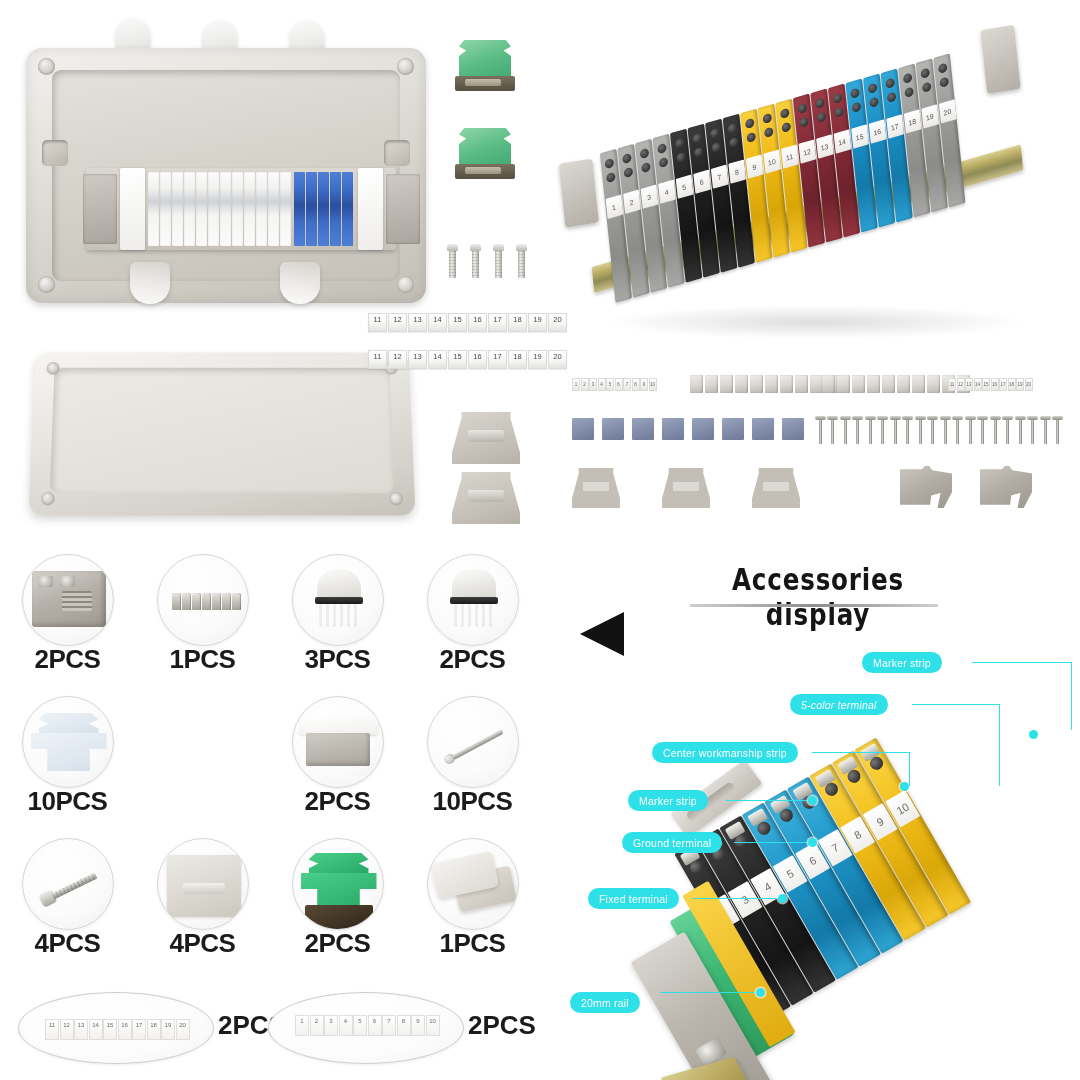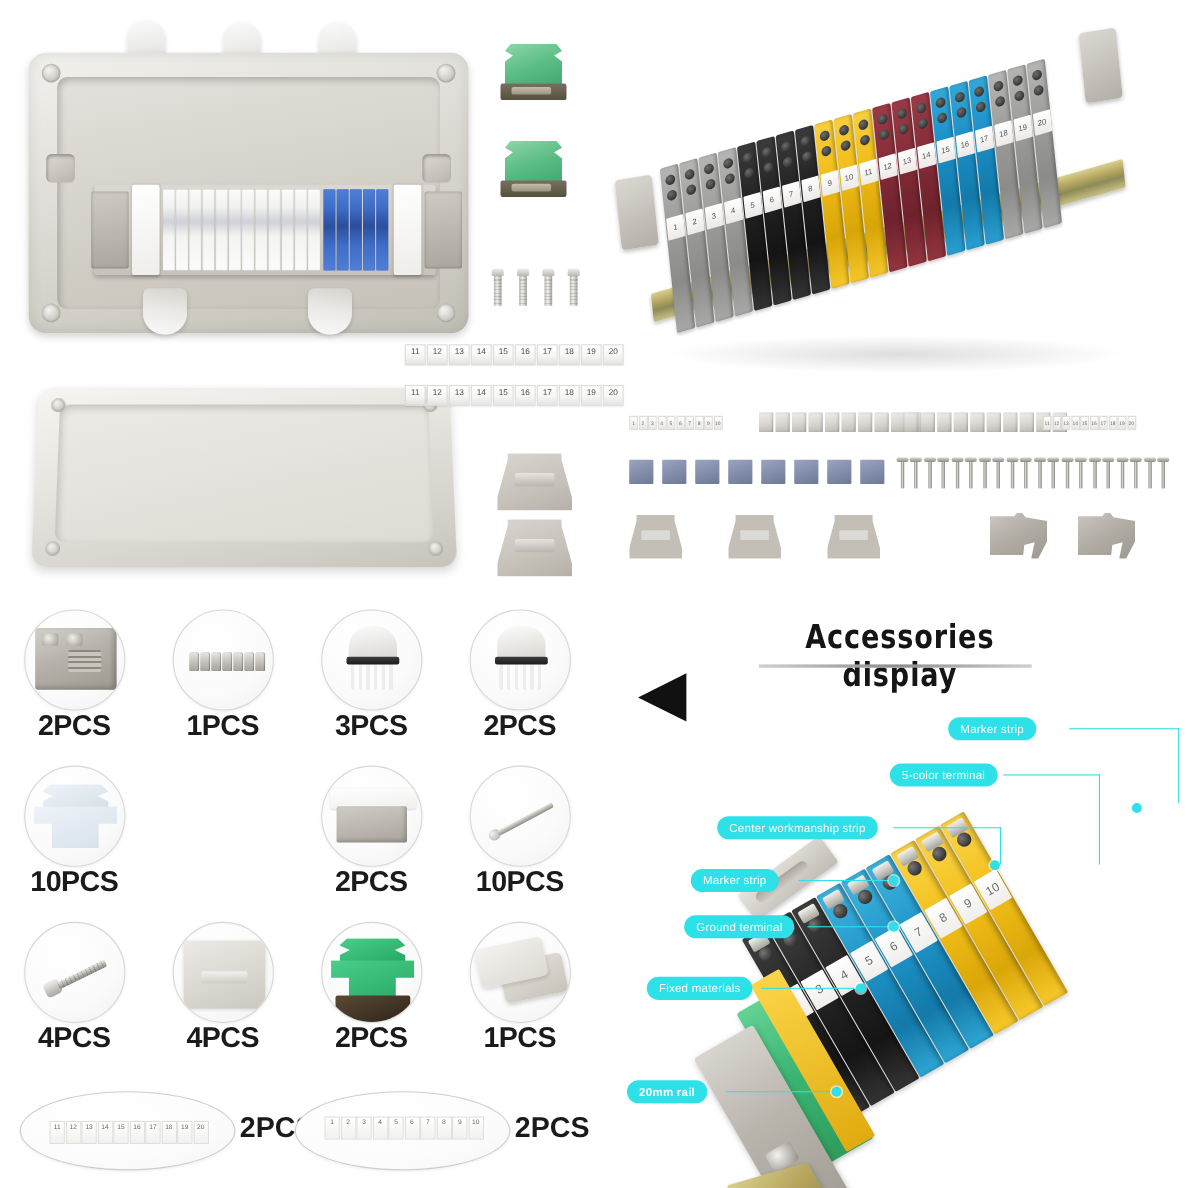--- a/index.html
+++ b/index.html
@@ -928,39 +928,39 @@
           </div>
         <div class="ad-rail20"></div>
       </div>
     </div>
 
     <div class="cal" style="left:322px; top:100px;">Marker strip</div>
     <div class="cal-line" style="left:432px; top:110px; width:100px;"></div>
     <div class="cal-vline" style="left:531px; top:110px; height:68px;"></div>
     <div class="cal-dot" style="left:489px; top:178px;"></div>
 
-    <div class="cal" style="left:269px; top:142px;">5-color terminal</div>
+    <div class="cal" style="left:250px; top:142px;font-style:italic;">5-color terminal</div>
     <div class="cal-line" style="left:372px; top:152px; width:88px;"></div>
     <div class="cal-vline" style="left:459px; top:152px; height:82px;"></div>
     <div class="cal-dot" style="left:360px; top:230px;"></div>
 
     <div class="cal" style="left:112px; top:190px;">Center workmanship strip</div>
     <div class="cal-line" style="left:272px; top:200px; width:98px;"></div>
     <div class="cal-vline" style="left:369px; top:200px; height:34px;"></div>
 
     <div class="cal" style="left:88px; top:238px;">Marker strip</div>
     <div class="cal-line" style="left:186px; top:248px; width:86px;"></div>
     <div class="cal-dot" style="left:268px; top:244px;"></div>
 
     <div class="cal" style="left:82px; top:280px;">Ground terminal</div>
     <div class="cal-line" style="left:194px; top:290px; width:78px;"></div>
     <div class="cal-dot" style="left:268px; top:286px;"></div>
 
-    <div class="cal" style="left:48px; top:336px;">Fixed materials</div>
+    <div class="cal" style="left:48px; top:336px;">Fixed terminal</div>
     <div class="cal-line" style="left:152px; top:346px; width:90px;"></div>
     <div class="cal-dot" style="left:238px; top:342px;"></div>
 
-    <div class="cal" style="left:30px; top:430px;font-weight:bold;">20mm rail</div>
+    <div class="cal" style="left:30px; top:440px;">20mm rail</div>
     <div class="cal-line" style="left:120px; top:440px; width:100px;"></div>
     <div class="cal-dot" style="left:216px; top:436px;"></div>
   </div>
 
 </div>
 
 </body></html>

